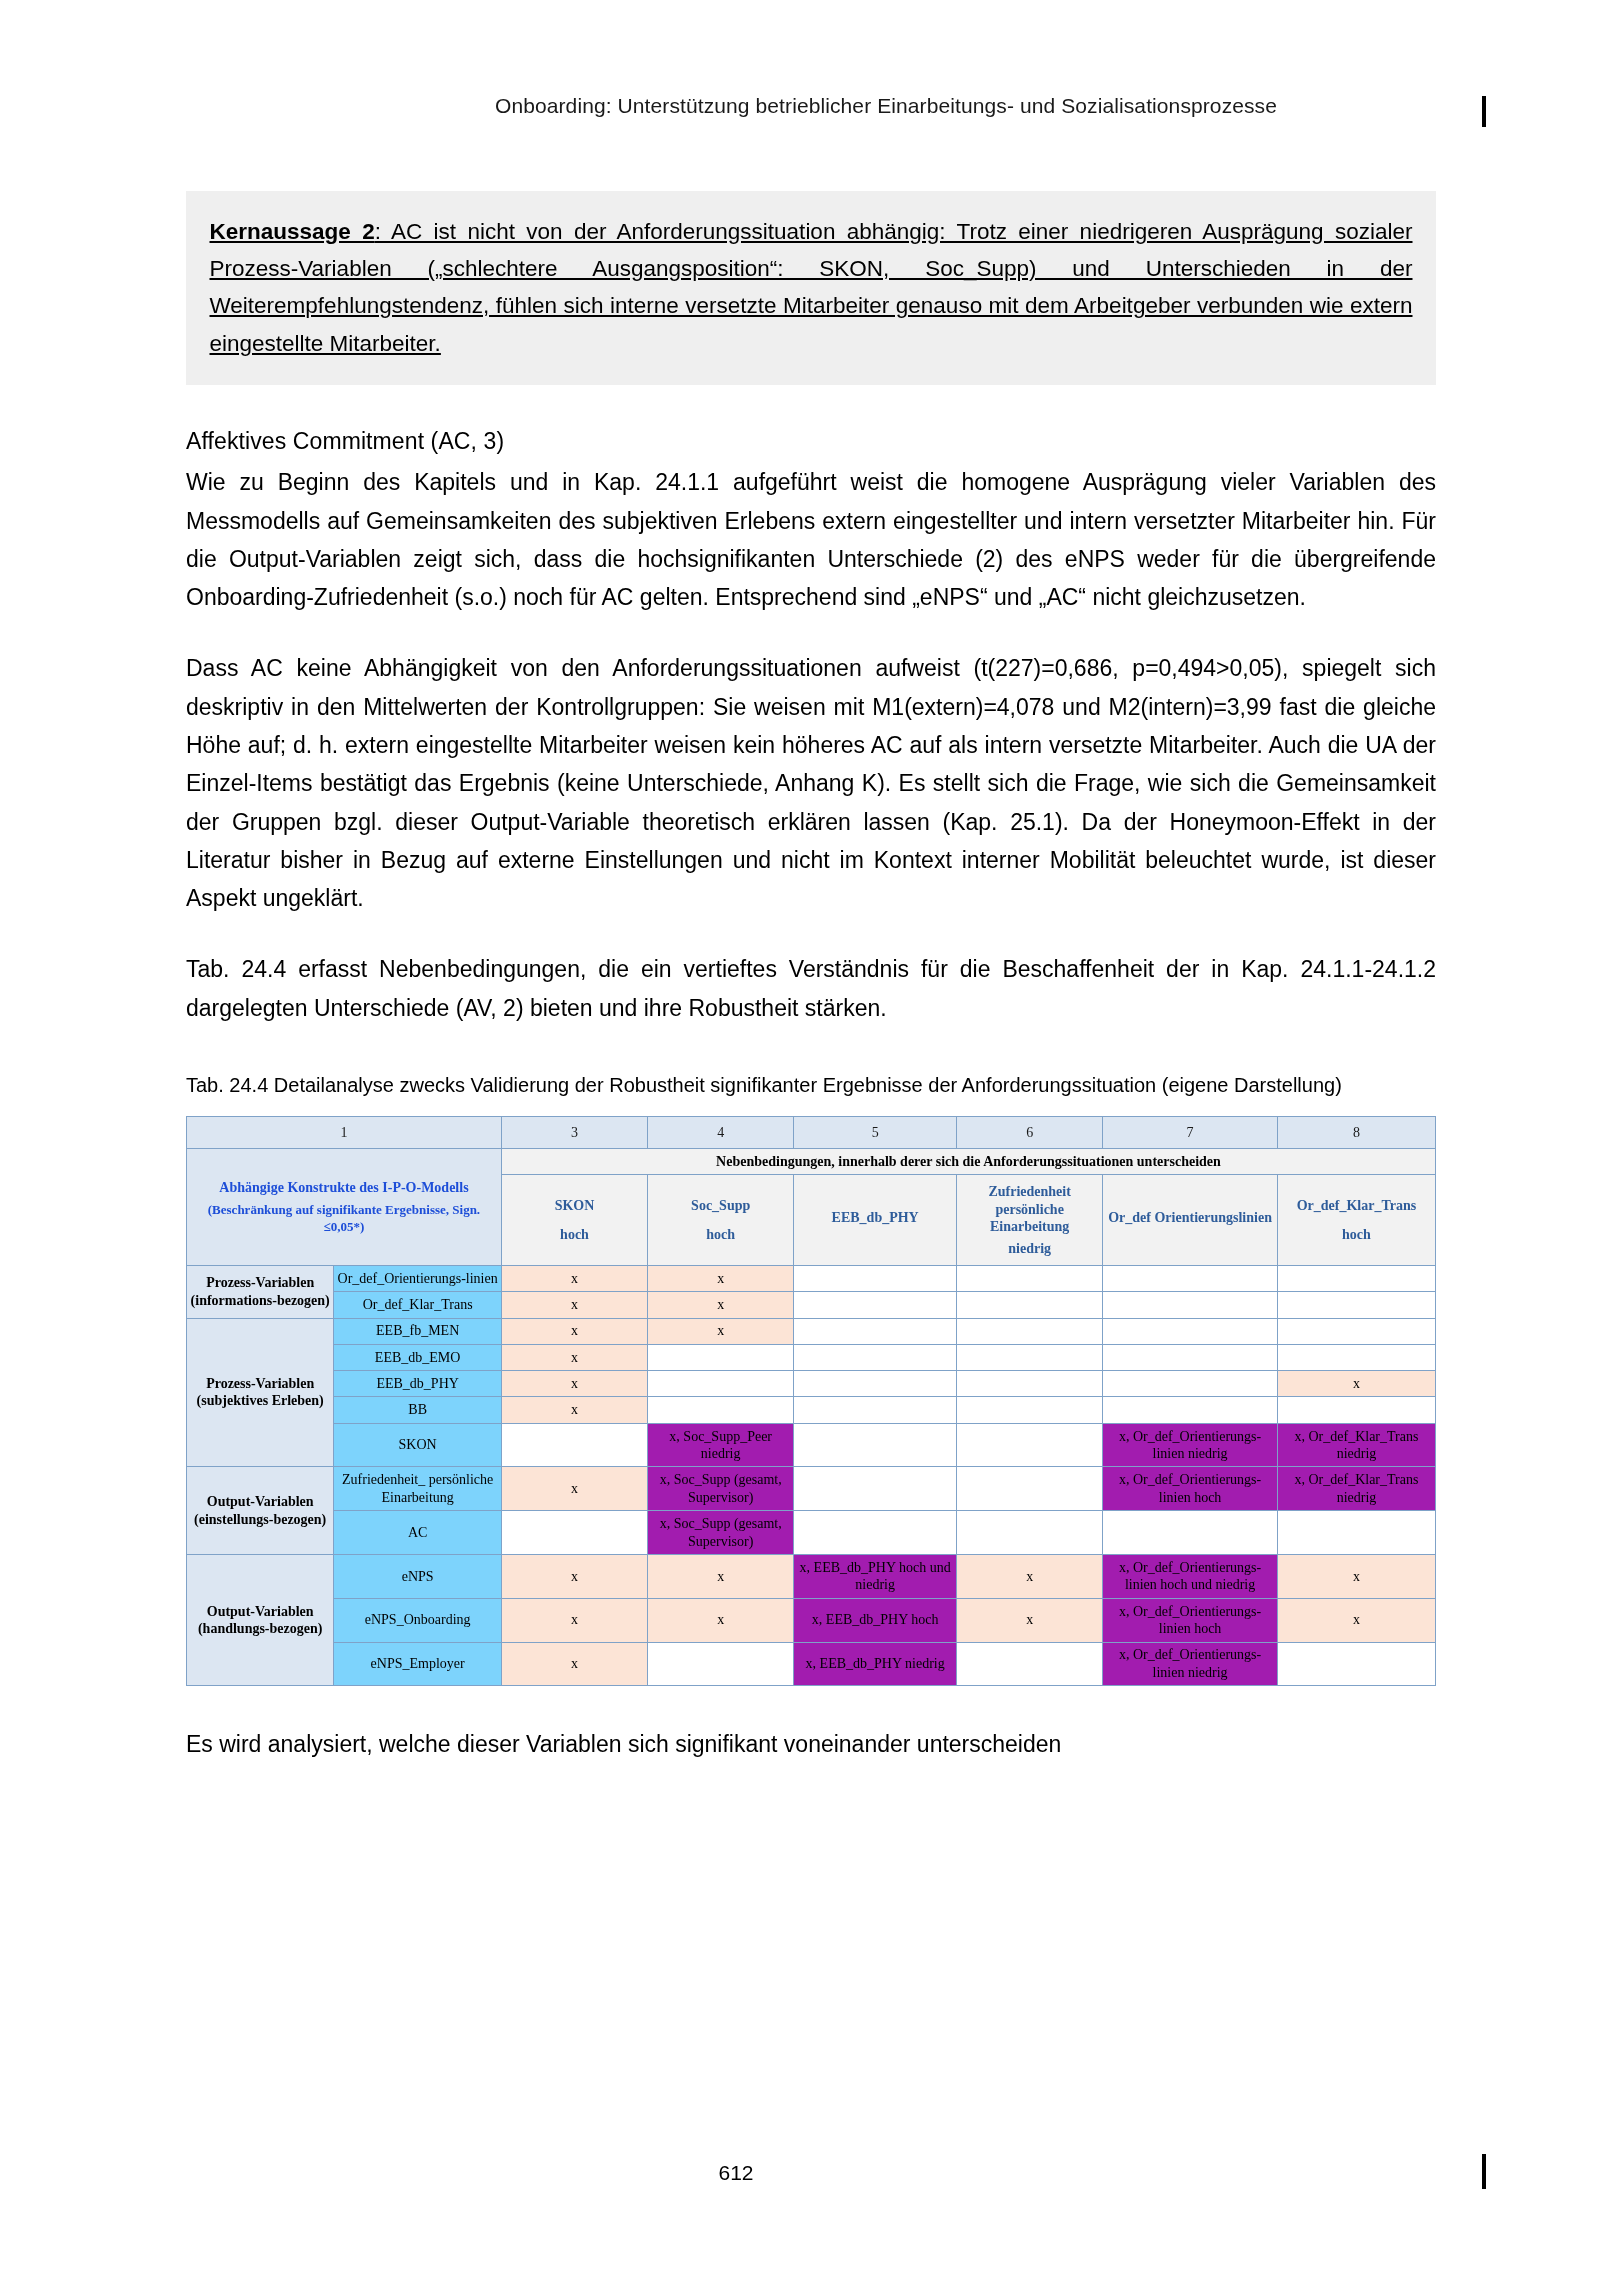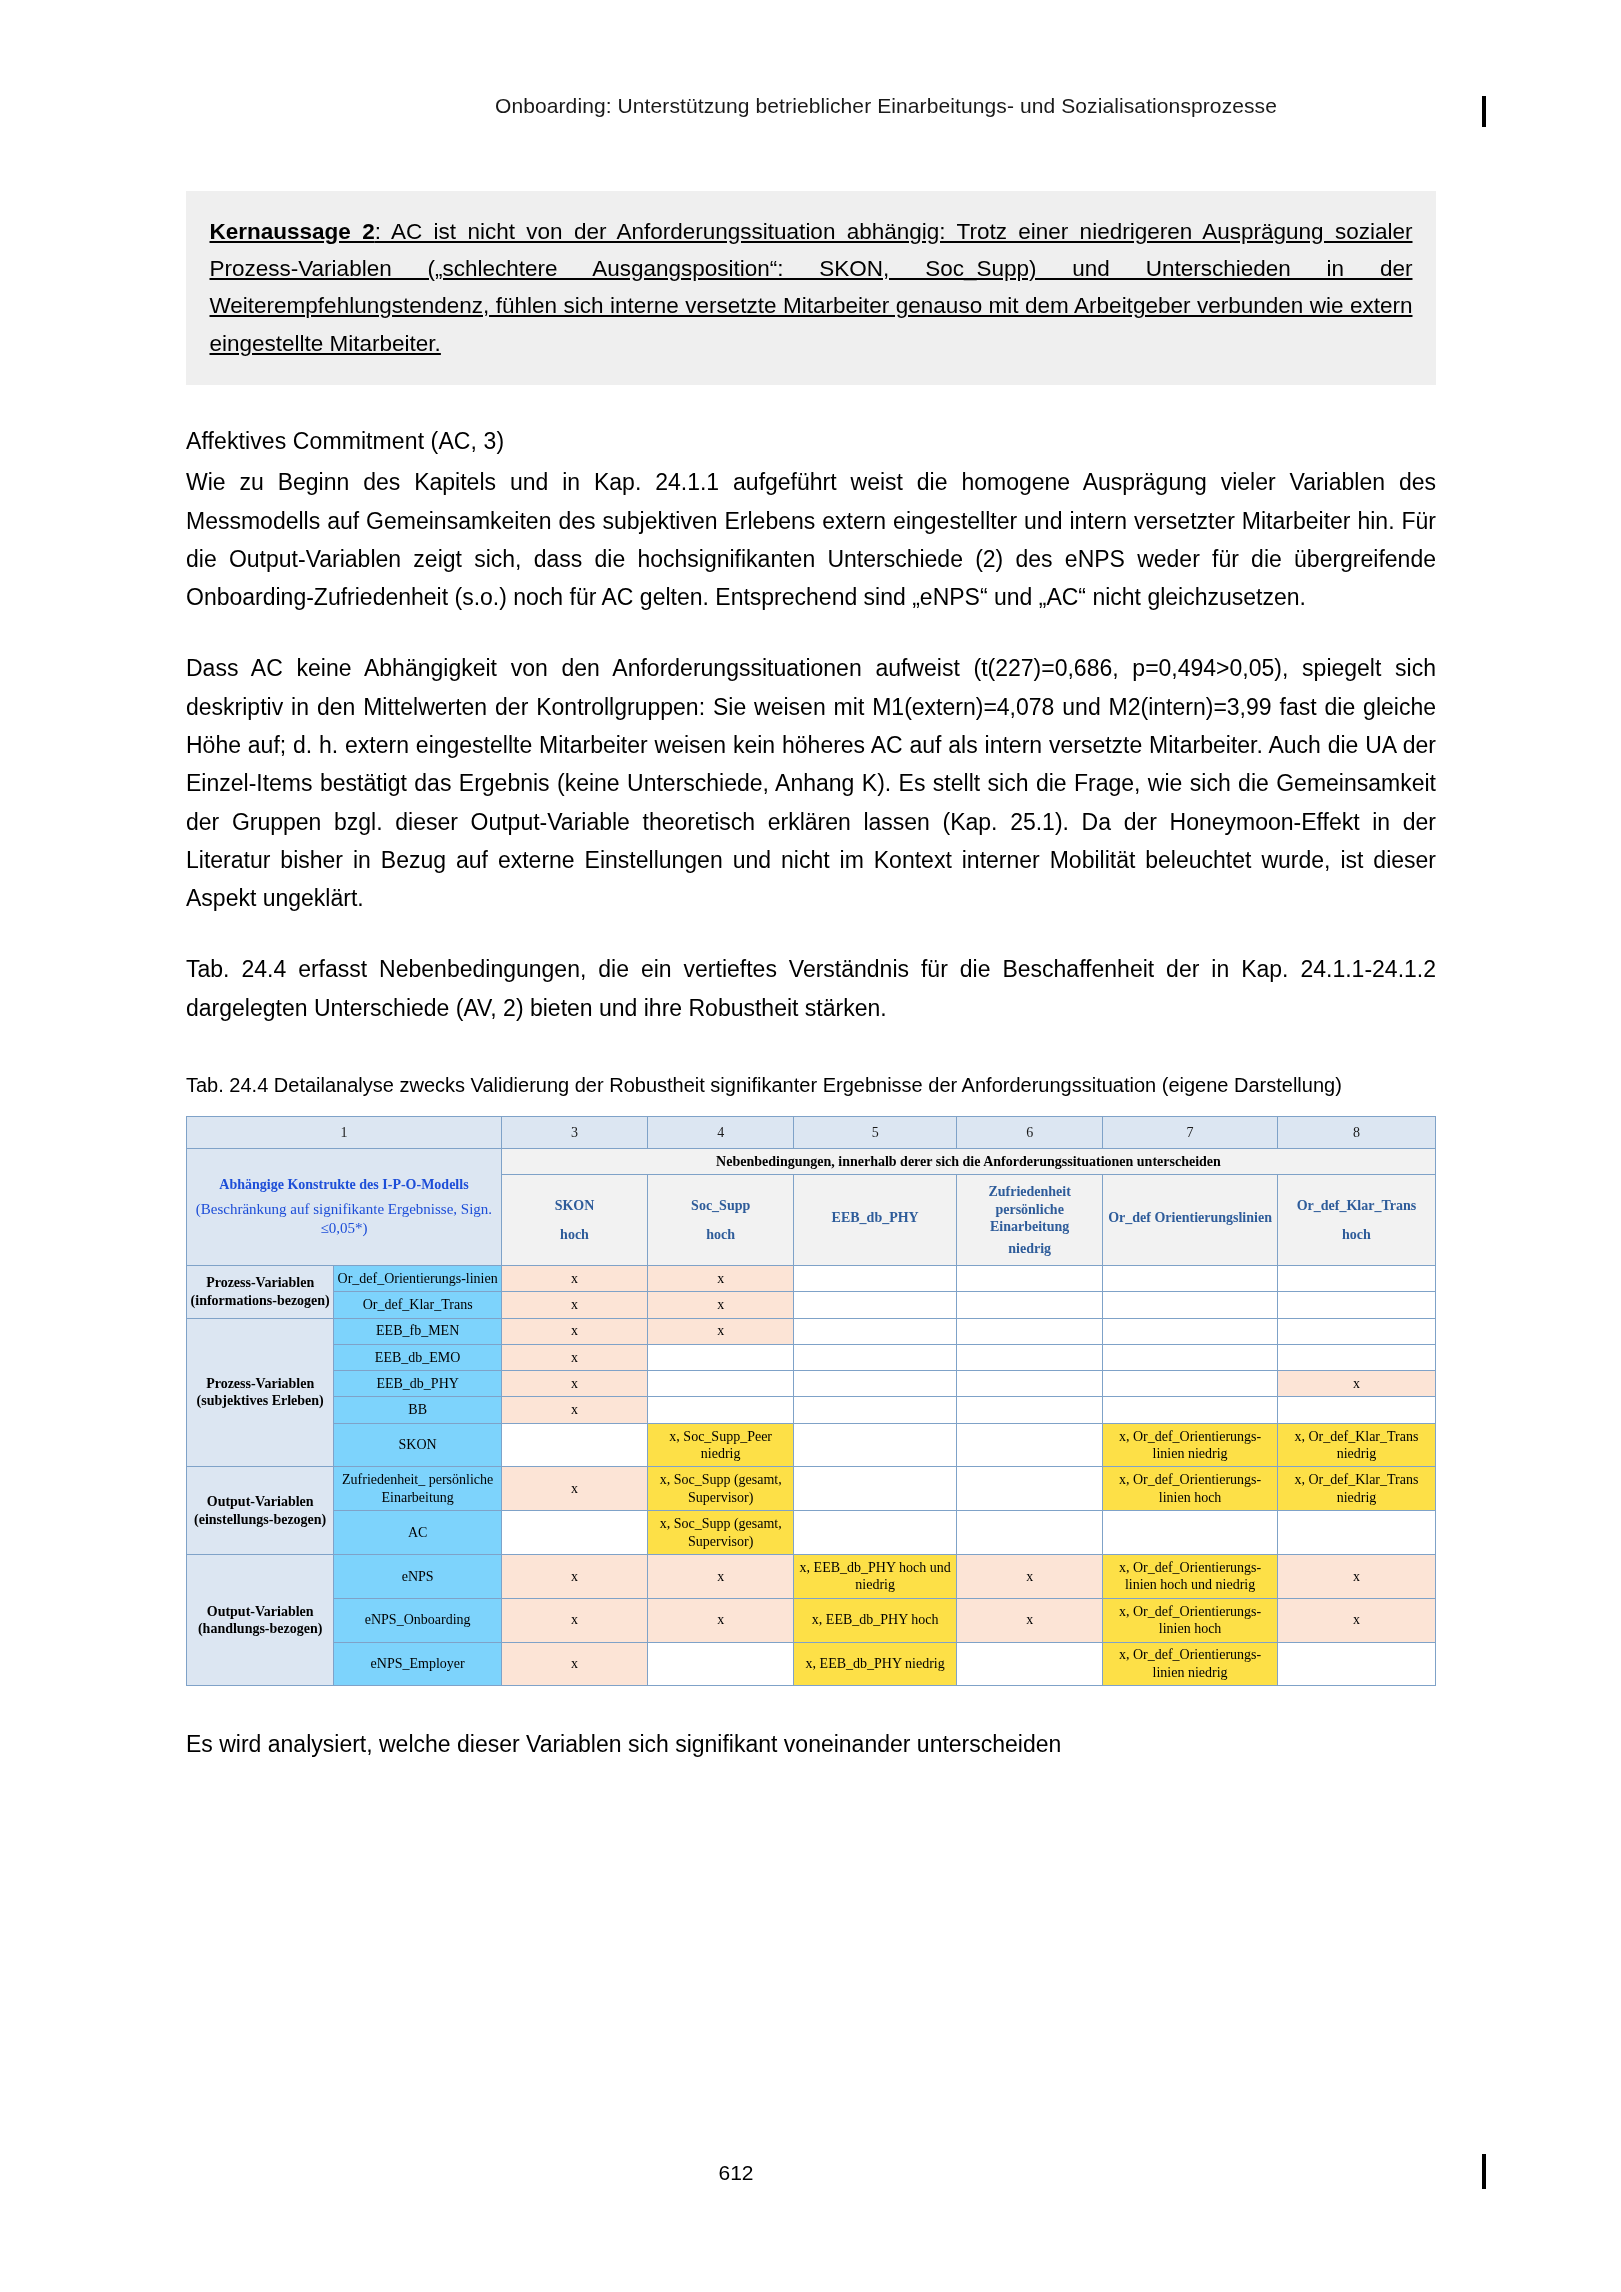--- a/index.html
+++ b/index.html
@@ -135,22 +135,22 @@
     height: 23.5px;
     color: #1a1a1a;
   }
   .hdr-left {
     background: #dce6f2;
     font-weight: bold;
     font-size: 14px;
     color: #1d4ed8;
   }
   .hdr-left .sub {
-    font-weight: normal;
-    font-size: 15px;
+    font-weight: bold;
+    font-size: 13px;
     display: block;
     margin-top: 5.9px;
   }
   .hdr-span {
     background: #f2f2f2;
     font-weight: bold;
     font-size: 14px;
   }
   .hdr-col {
     background: #f2f2f2;
@@ -173,21 +173,21 @@
     line-height: 1.3;
   }
   .cell-x {
     background: #fce4d6;
     font-size: 14px;
   }
   .cell-empty {
     background: #ffffff;
   }
   .cell-txt {
-    background: #fde047;
+    background: #a21caf;
     font-size: 13.7px;
     line-height: 1.25;
   }
 
   
   .pagenum {
     position: absolute;
     top: 2161px;
     left: 0;
     width: 1621px;

